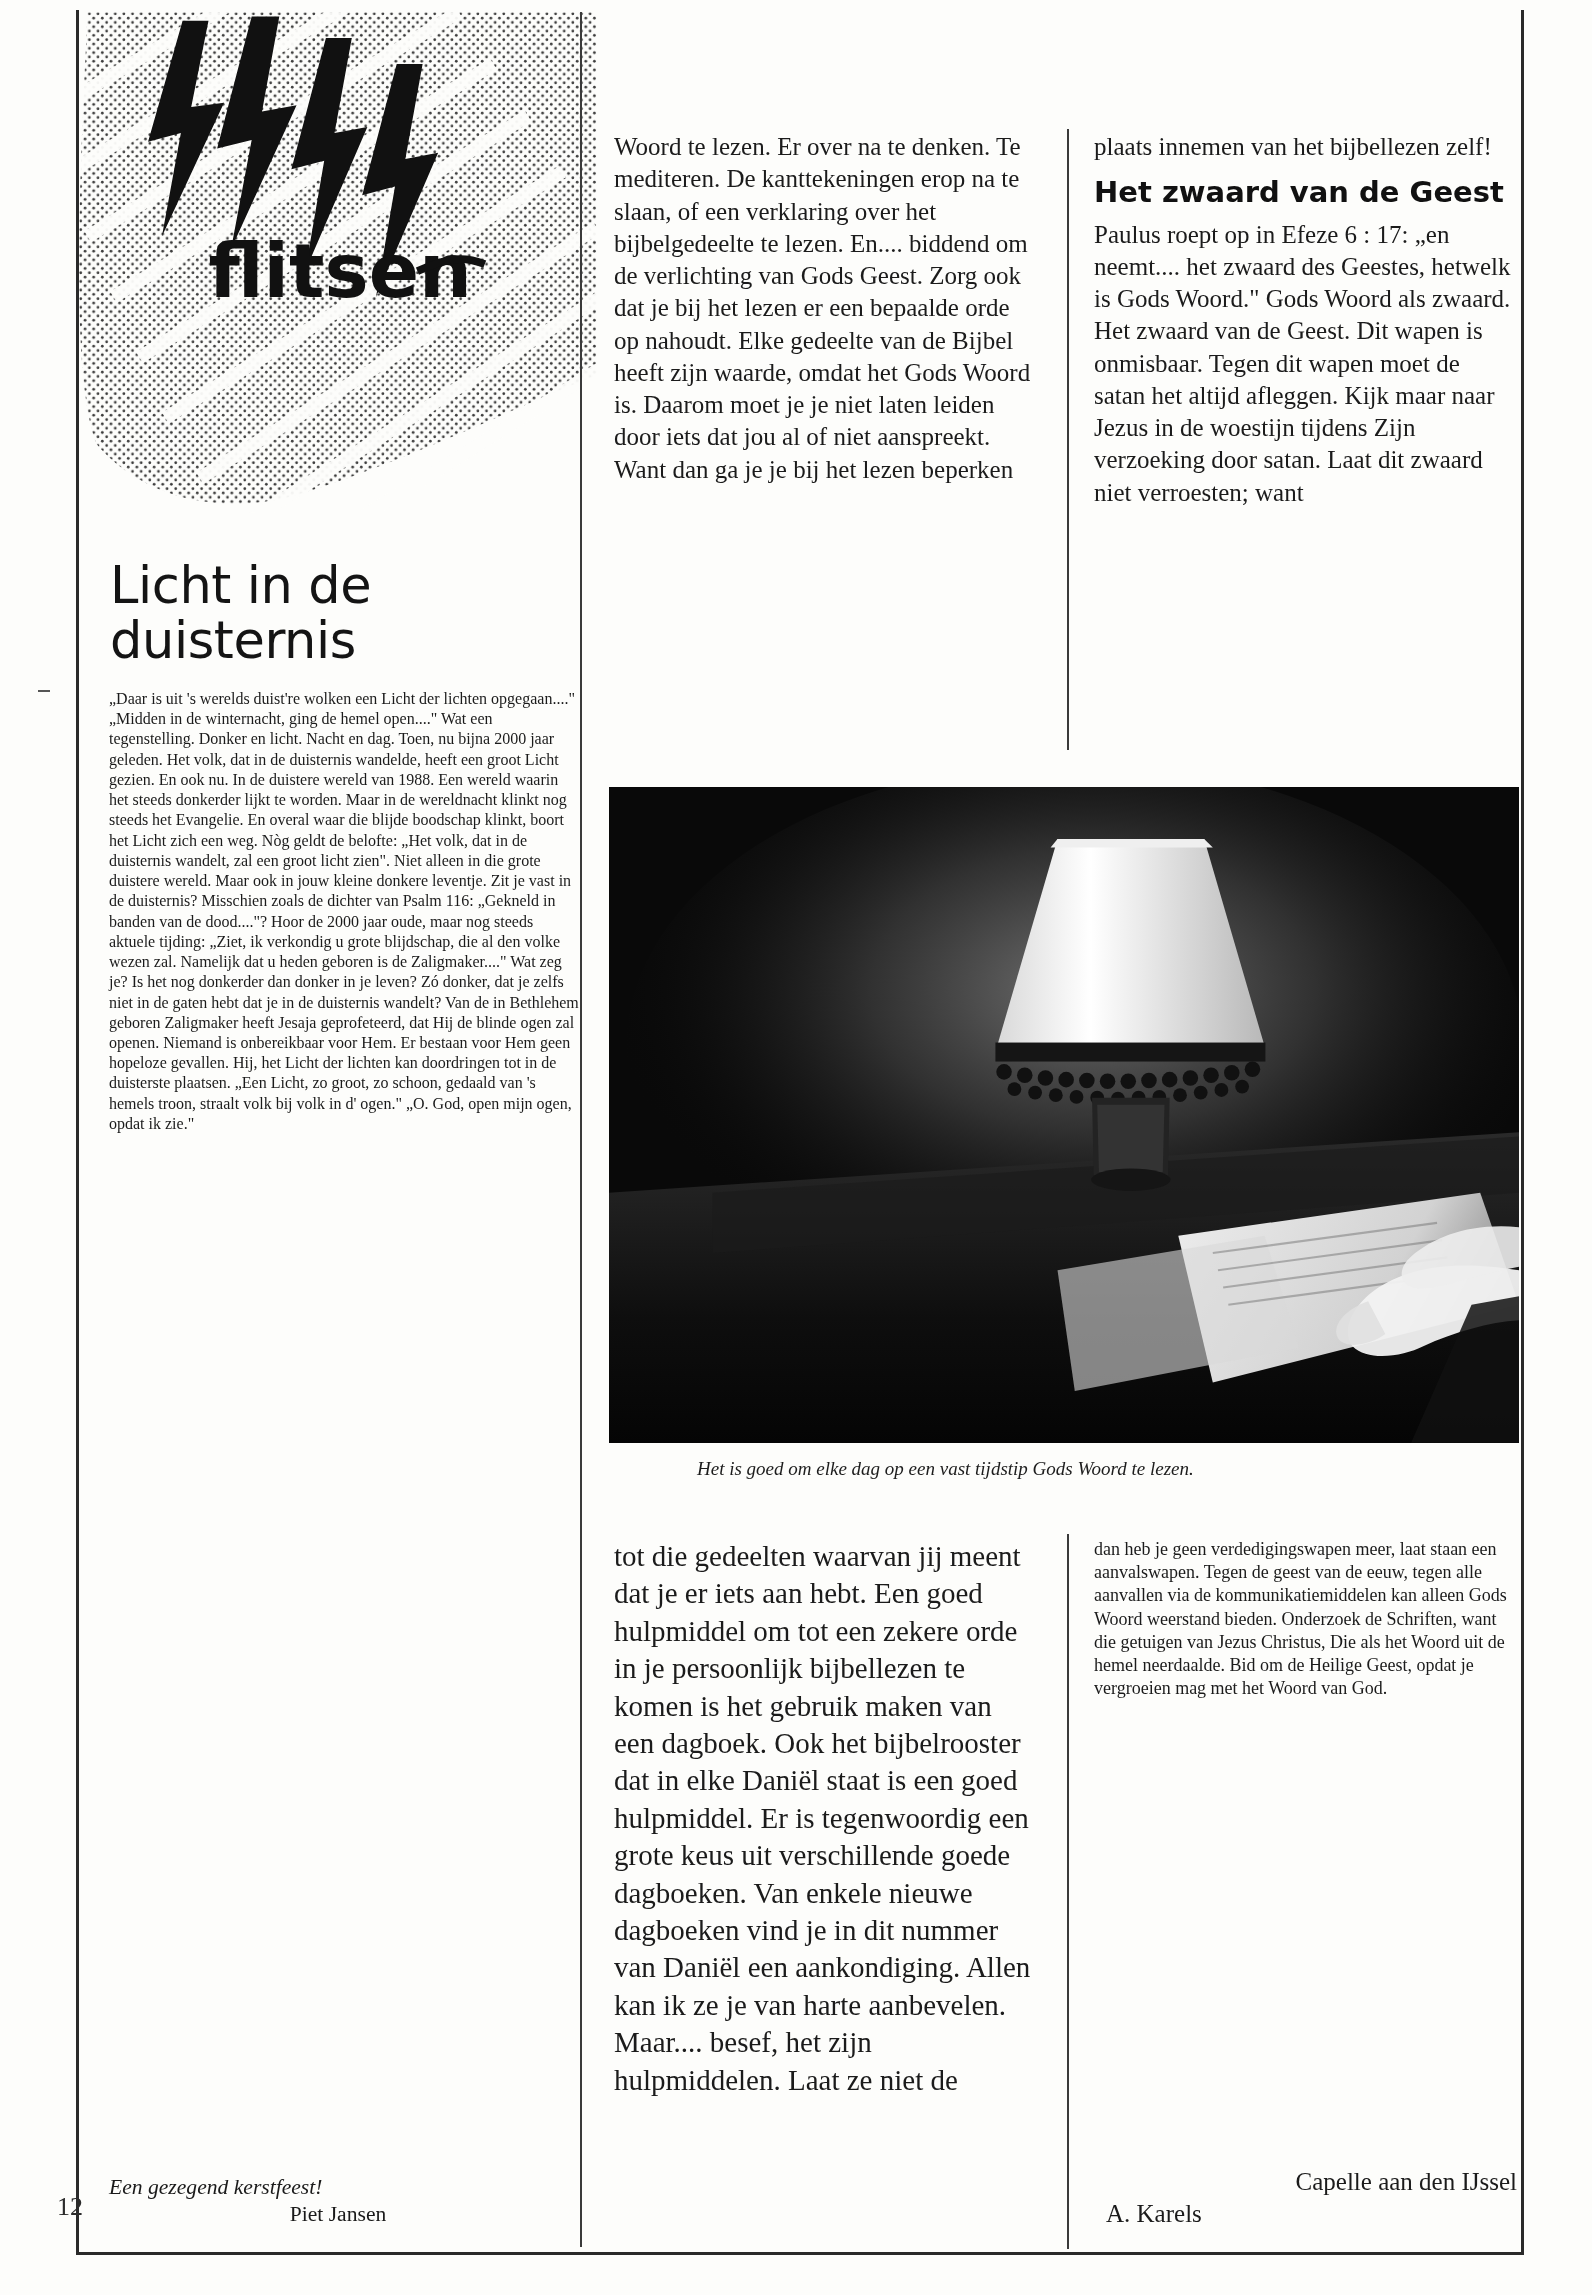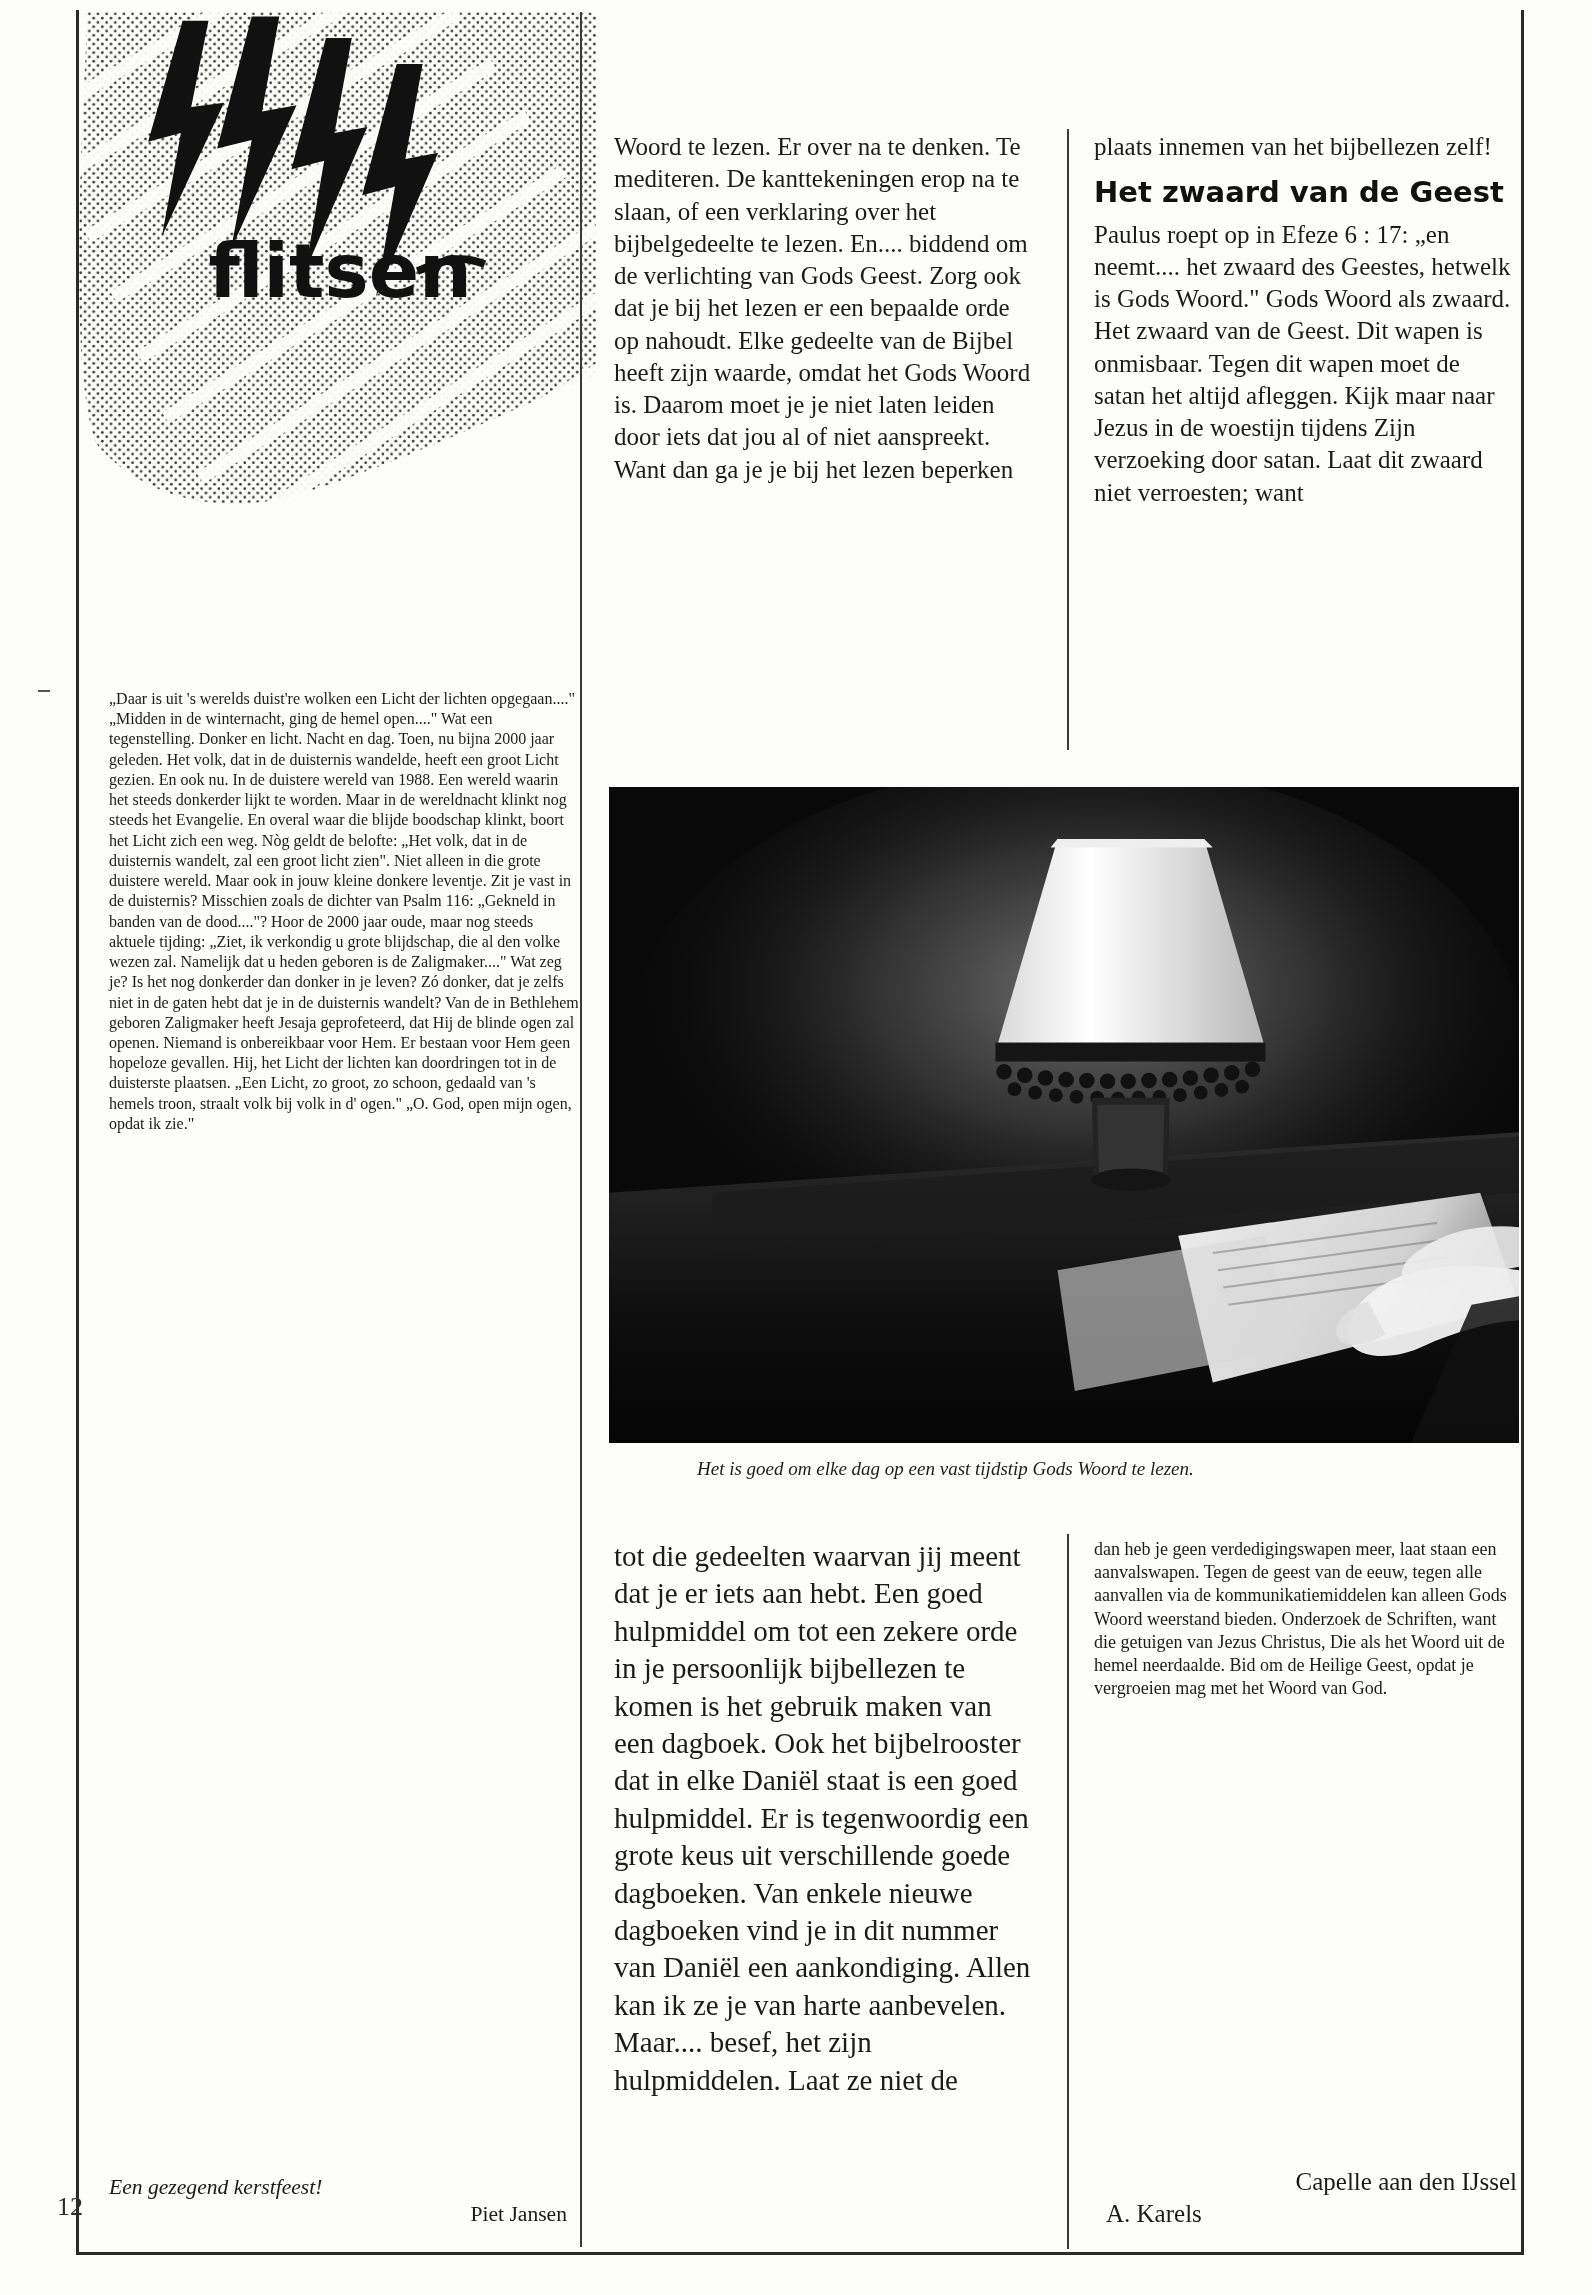--- a/index.html
+++ b/index.html
@@ -104,21 +104,21 @@
     width: 470px;
     font-size: 21.6px;
   }
   .signature .italic {
     font-style: italic;
     display: block;
     margin-bottom: 1.7px;
   }
   .signature .author {
     display: block;
-    text-align: right;
+    text-align: center;
     padding-right: 12px;
   }
 
   .folio {
     position: absolute;
     left: 57px;
     top: 2192px;
     font-size: 26px;
     color: #2b2b2b;
     font-family: "Liberation Serif", serif;
@@ -280,20 +280,21 @@
           <path d="M368,60 L398,60 L378,170 L416,163 L344,330 L366,202 L328,212 Z"></path>
         </g>
 
         <text x="150" y="330" font-family="DejaVu Sans, sans-serif" font-weight="bold" font-size="86" fill="#111">flitsen</text>
 
         <path d="M392,300 C420,288 440,280 470,292" stroke="#111" stroke-width="9" fill="none"></path>
       </g>
     </svg>
   </div>
 
+  <h1 class="headline">Licht in de duisternis</h1>
 
   <div class="col1">
     <p>„Daar is uit 's werelds duist're wolken een Licht der lichten opgegaan...." „Midden in de winternacht, ging de hemel open...." Wat een tegenstelling. Donker en licht. Nacht en dag. Toen, nu bijna 2000 jaar geleden. Het volk, dat in de duisternis wandelde, heeft een groot Licht gezien. En ook nu. In de duistere wereld van 1988. Een wereld waarin het steeds donkerder lijkt te worden. Maar in de wereldnacht klinkt nog steeds het Evangelie. En overal waar die blijde boodschap klinkt, boort het Licht zich een weg. Nòg geldt de belofte: „Het volk, dat in de duisternis wandelt, zal een groot licht zien". Niet alleen in die grote duistere wereld. Maar ook in jouw kleine donkere leventje. Zit je vast in de duisternis? Misschien zoals de dichter van Psalm 116: „Gekneld in banden van de dood...."? Hoor de 2000 jaar oude, maar nog steeds aktuele tijding: „Ziet, ik verkondig u grote blijdschap, die al den volke wezen zal. Namelijk dat u heden geboren is de Zaligmaker...." Wat zeg je? Is het nog donkerder dan donker in je leven? Zó donker, dat je zelfs niet in de gaten hebt dat je in de duisternis wandelt? Van de in Bethlehem geboren Zaligmaker heeft Jesaja geprofeteerd, dat Hij de blinde ogen zal openen. Niemand is onbereikbaar voor Hem. Er bestaan voor Hem geen hopeloze gevallen. Hij, het Licht der lichten kan doordringen tot in de duisterste plaatsen. „Een Licht, zo groot, zo schoon, gedaald van 's hemels troon, straalt volk bij volk in d' ogen." „O. God, open mijn ogen, opdat ik zie."</p>
   </div>
 
   <div class="signature">
     <span class="italic">Een gezegend kerstfeest!</span>
     <span class="author">Piet Jansen</span>
   </div>
 

